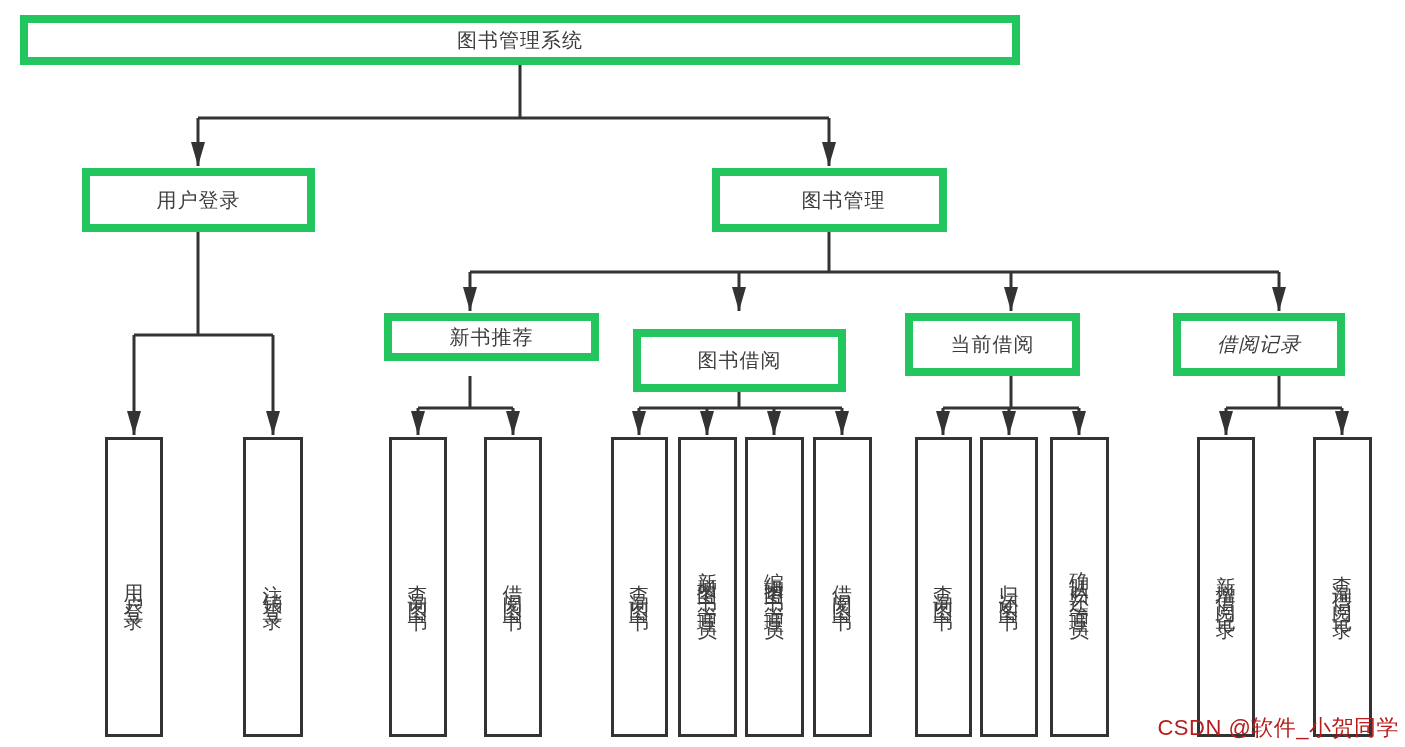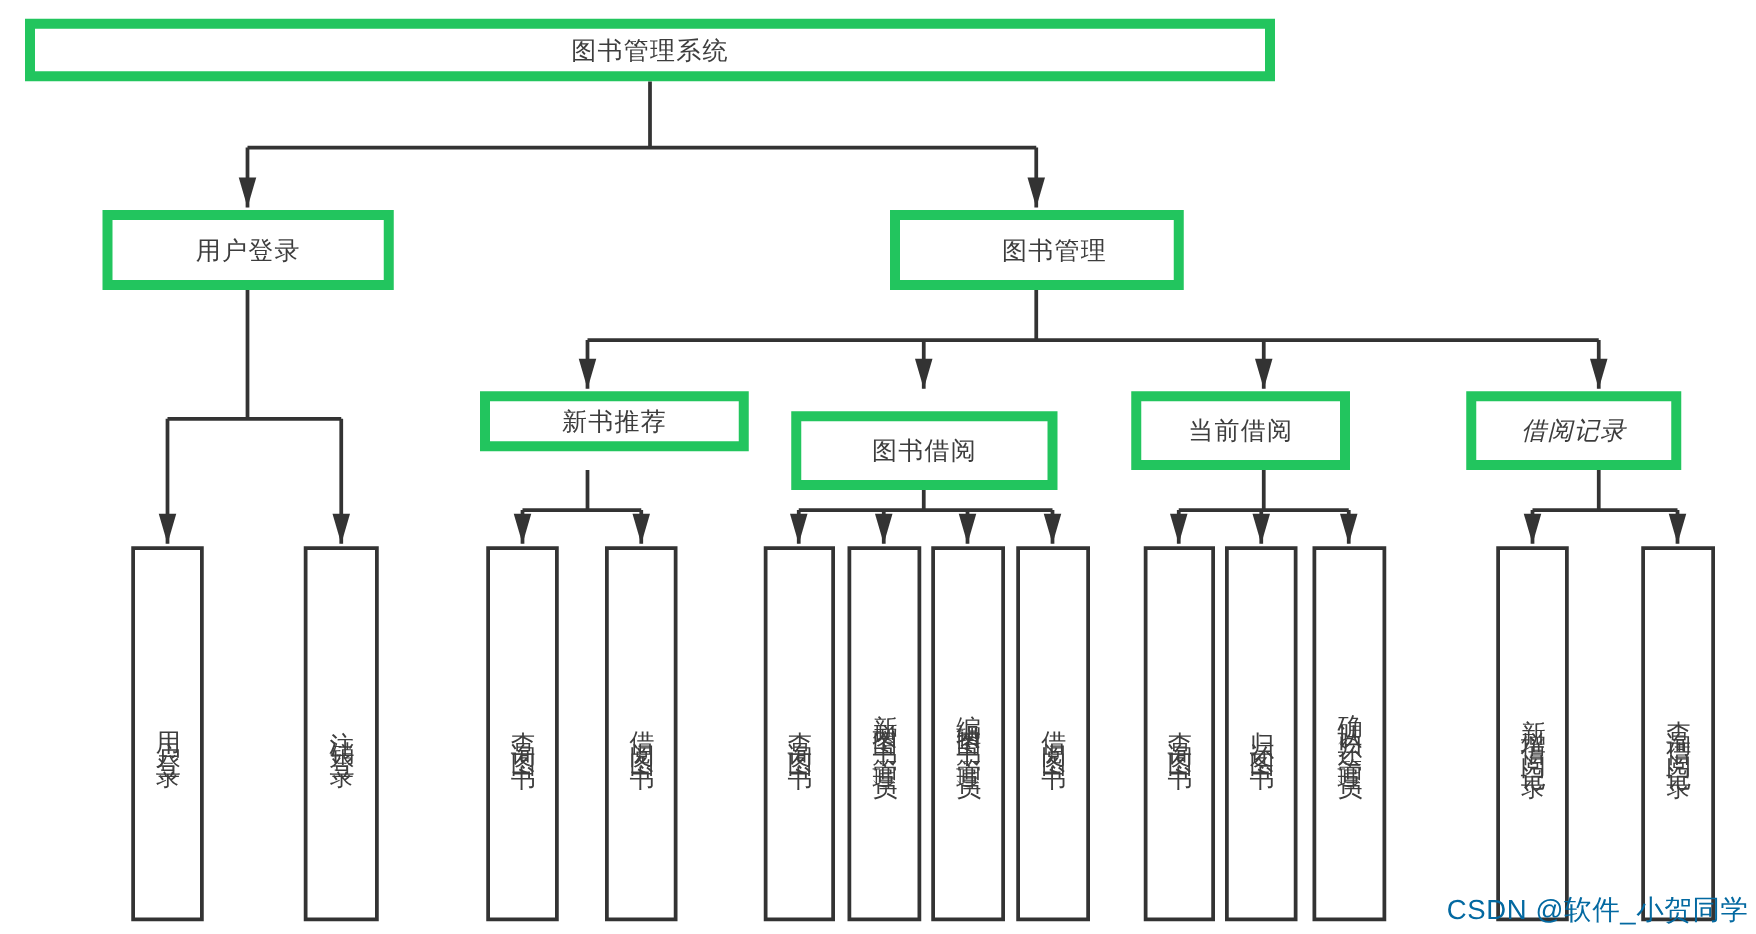--- a/index.html
+++ b/index.html
@@ -79,21 +79,21 @@
   .l-cb-return     { left: 980px;  width: 58px; }
   .l-cb-confirm    { left: 1050px; width: 59px; }
   .l-br-add        { left: 1197px; width: 58px; }
   .l-br-query      { left: 1313px; width: 59px; }
 
   .watermark {
     position: absolute;
     right: 6px;
     bottom: 4px;
     font-size: 22px;
-    color: #0369a1;
+    color: #b91c1c;
     z-index: 3;
     letter-spacing: 0.5px;
   }
 </style>
 </head>
 <body>
 
 <div class="canvas">
 
   <svg class="wires" width="1405" height="747" viewBox="0 0 1405 747">

